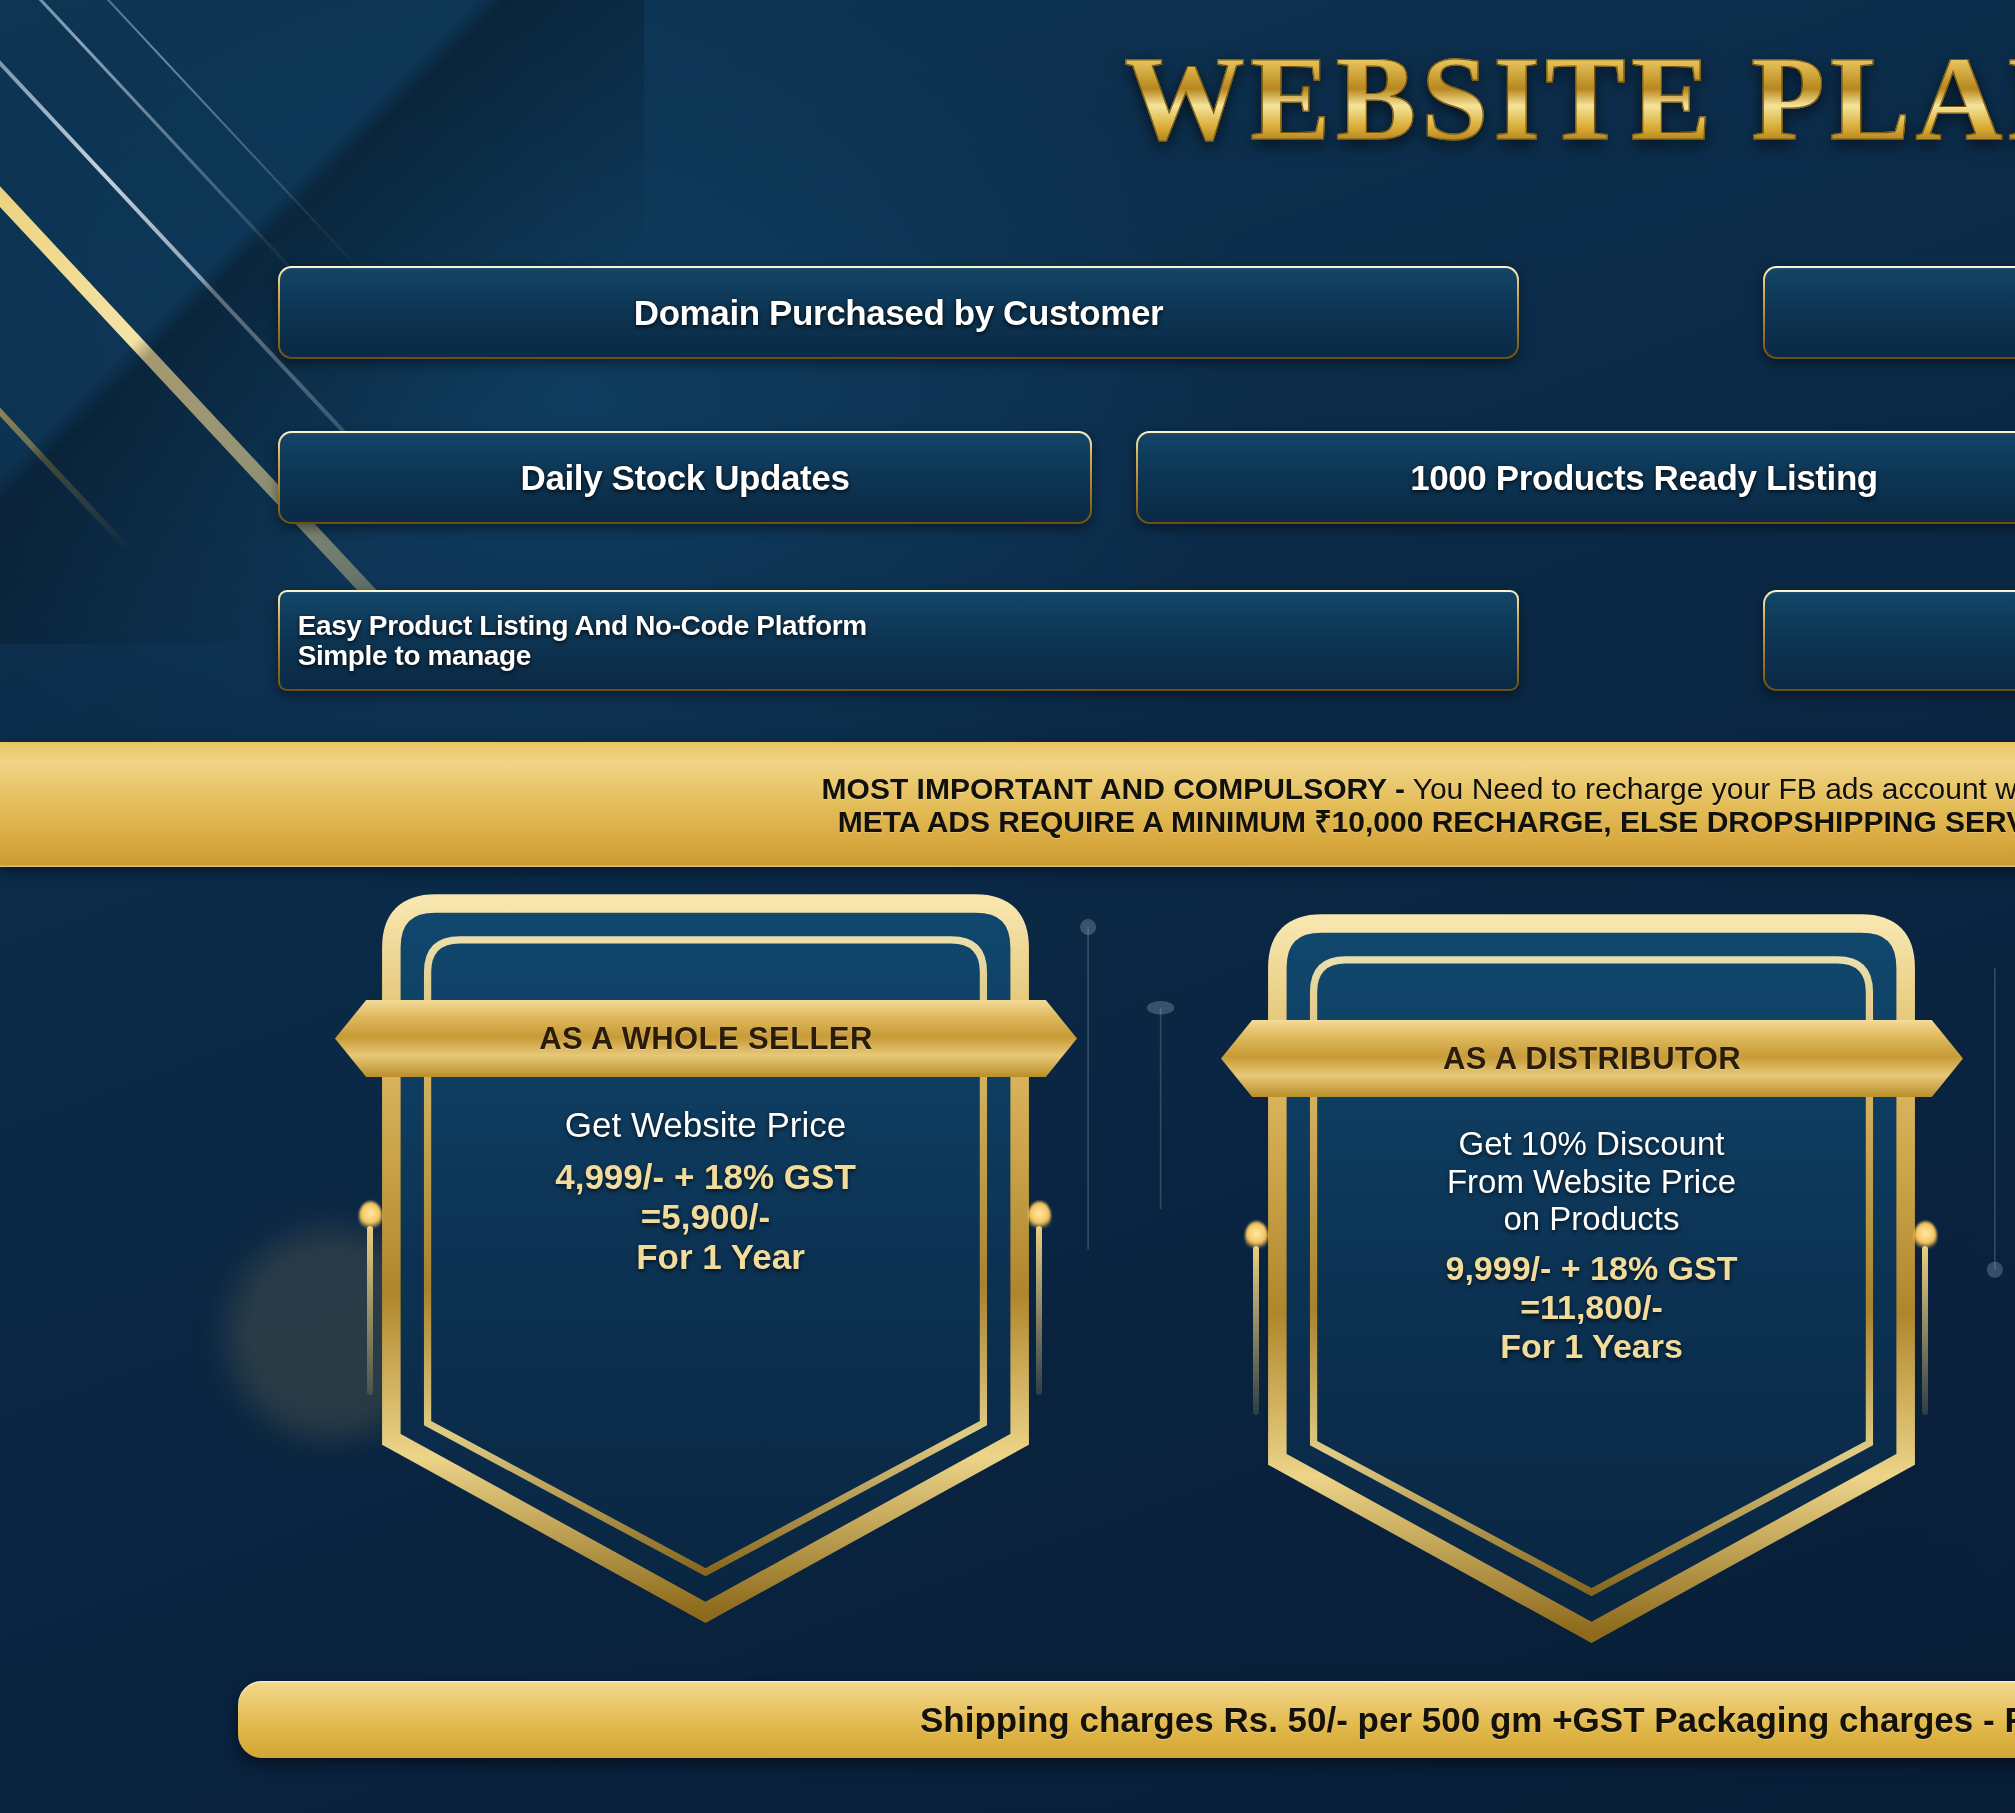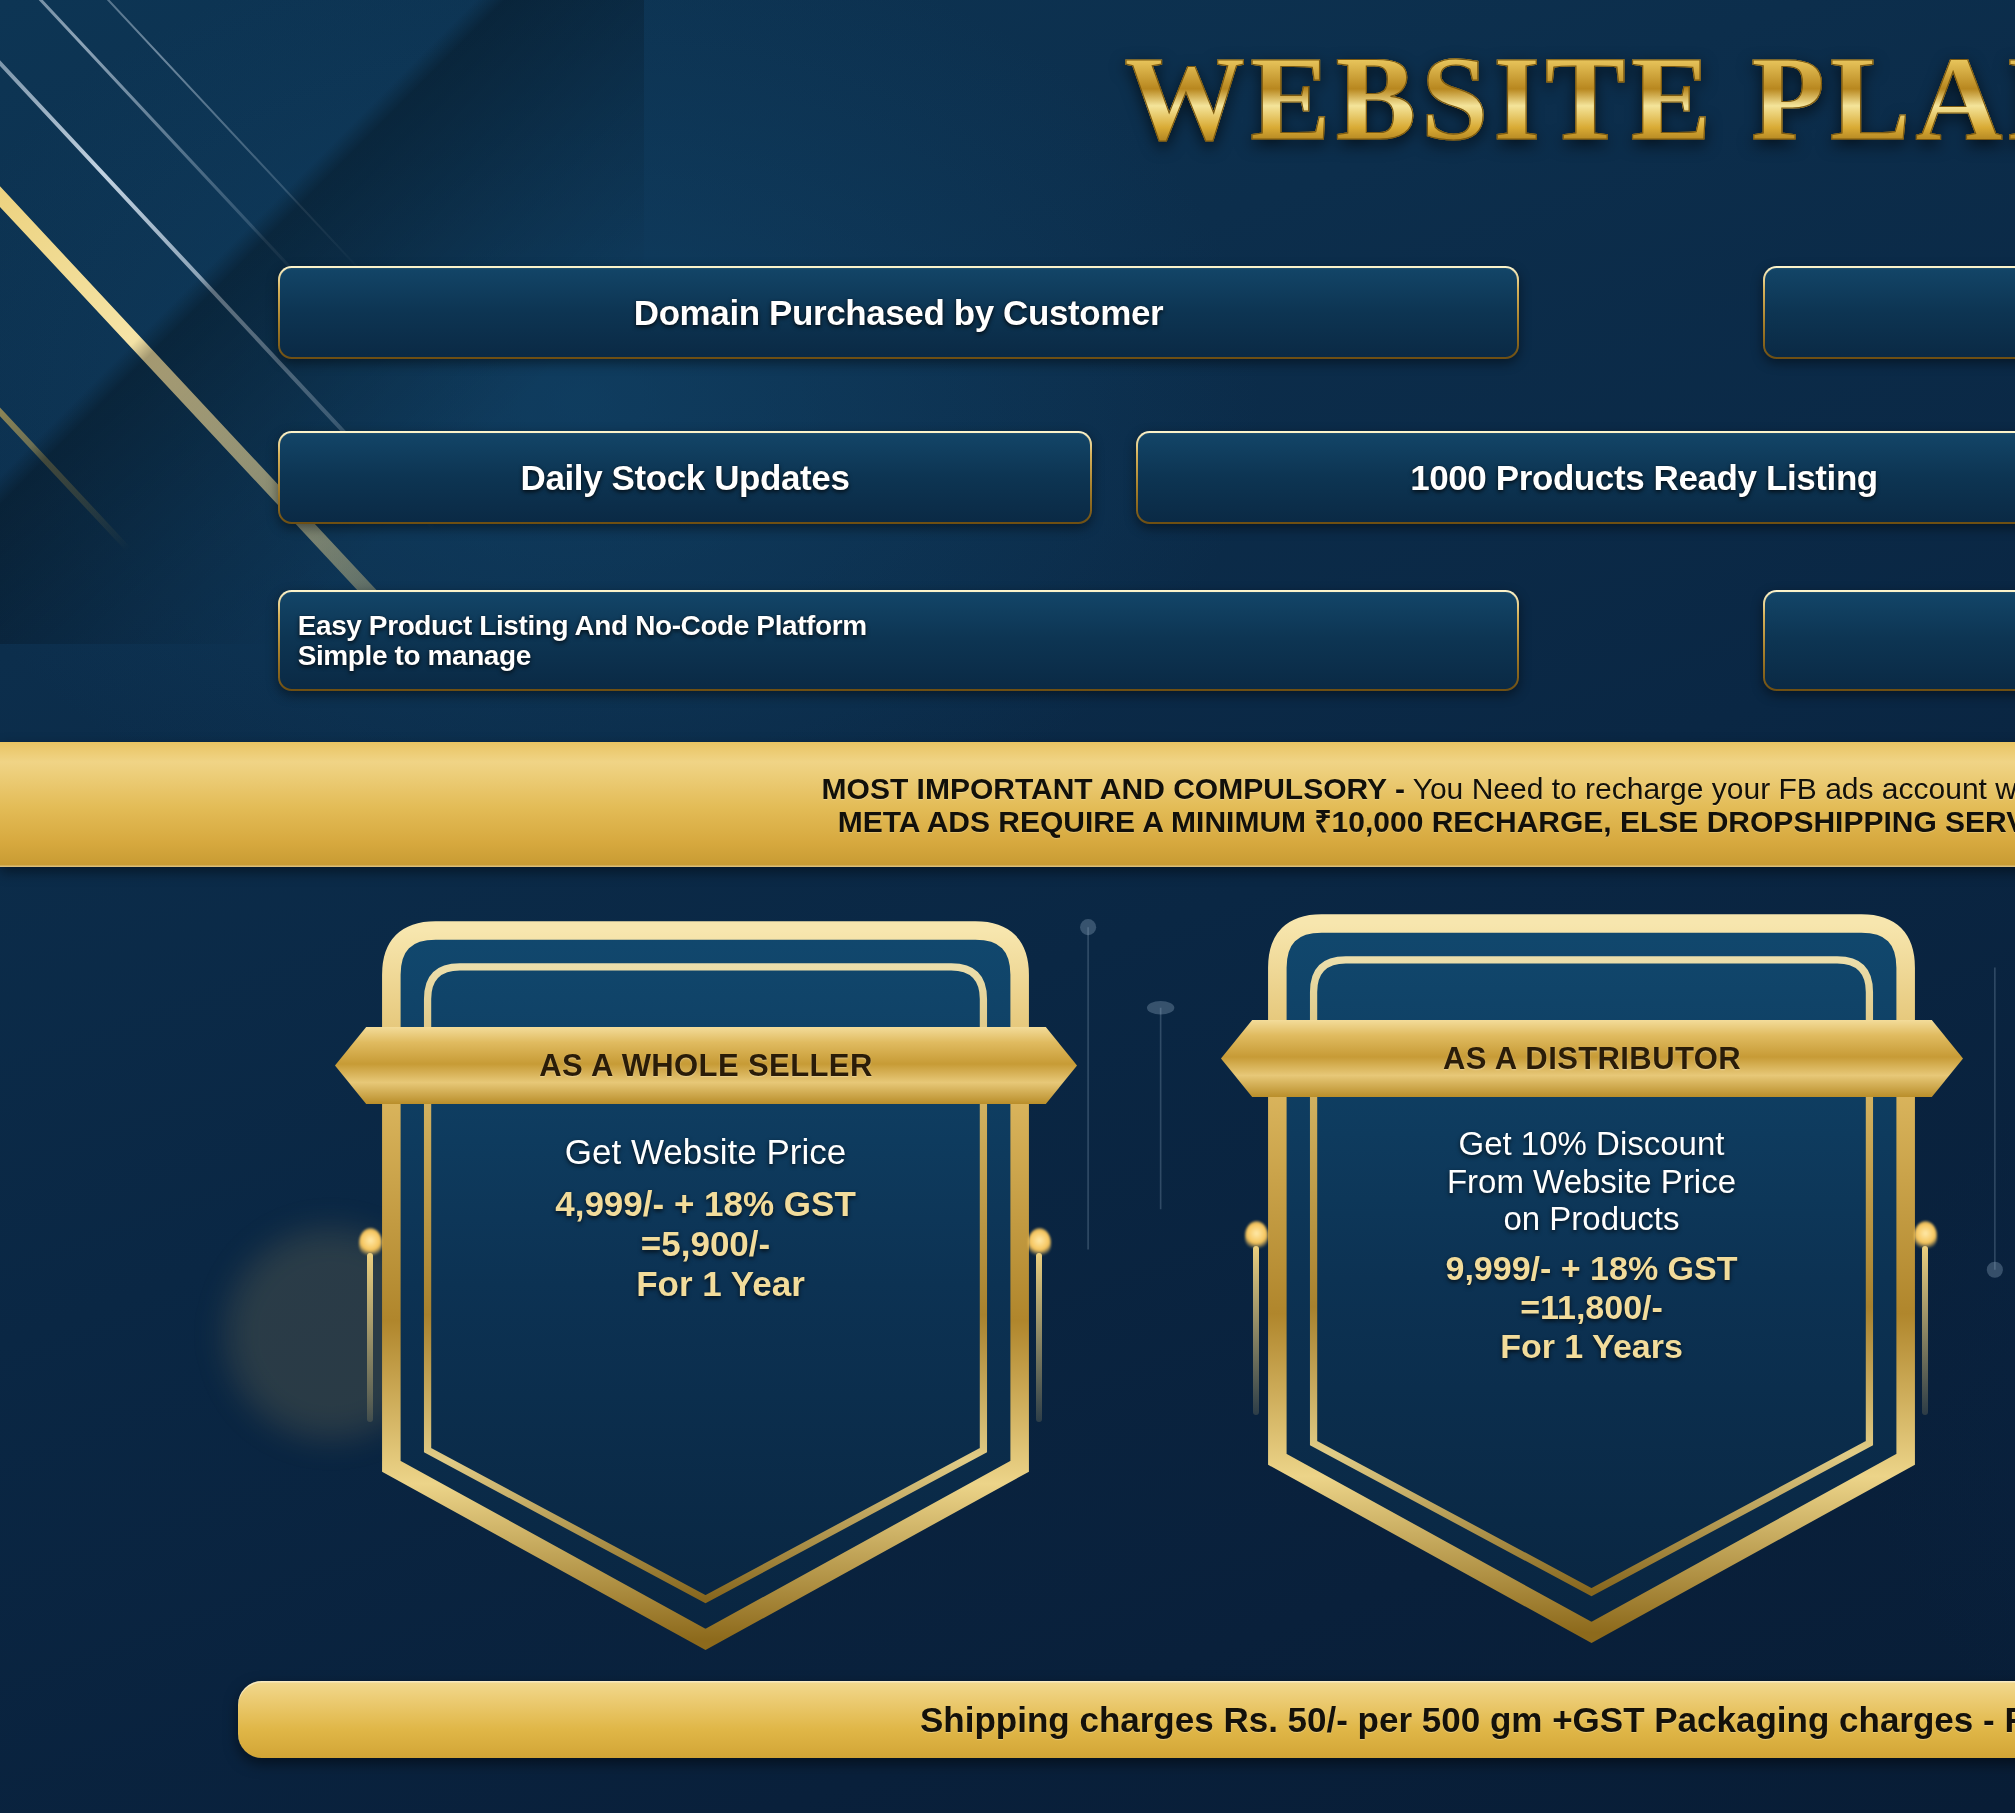--- a/index.html
+++ b/index.html
@@ -174,37 +174,37 @@
   </div>
 
   <div class="pill center" style="left:278px;top:431px;width:814px;height:93px;">
     <span class="ptxt">Daily Stock Updates</span>
   </div>
 
   <div class="pill center" style="left:1136px;top:431px;width:1016px;height:93px;">
     <span class="ptxt">1000 Products Ready Listing</span>
   </div>
 
-  <div class="pill twoline" style="left:278px;top:590px;width:1241px;height:101px;flex-direction:column;align-items:flex-start;justify-content:center;">
+  <div class="pill twoline" style="left:278px;top:590px;width:1241px;height:101px;flex-direction:column;align-items:flex-start;justify-content:center;border-radius:9px;">
     <span class="ptxt">Easy Product Listing And No-Code Platform</span>
     <span class="ptxt">Simple to manage</span>
   </div>
 
   <div class="pill center" style="left:1763px;top:590px;width:1263px;height:101px;">
     
   </div>
 
   <div id="notice" style="top:742px;height:125px;">
     <div class="l1">
       <b>MOST IMPORTANT AND COMPULSORY -</b><span class="rest"> You Need to recharge your FB ads account with 10,000+ GST for your ads</span>
     </div>
     <div class="l2">META ADS REQUIRE A MINIMUM ₹10,000 RECHARGE, ELSE DROPSHIPPING SERVICE CANNOT CONTINUE.</div>
   </div>
 
-  <div class="shield" style="left:343px;top:906px;width:725px;height:758px;">
+  <div class="shield" style="left:343px;top:879px;width:725px;height:758px;">
     <svg width="725" height="758" viewBox="0 0 1800 1880">
       <defs>
         <linearGradient id="g1a" x1="0" y1="0" x2="0" y2="1">
           <stop offset="0%" stop-color="#f7e6ae"></stop>
             <stop offset="22%" stop-color="#dcb75f"></stop>
           <stop offset="55%" stop-color="#b0862c"></stop>
             <stop offset="78%" stop-color="#ecd489"></stop>
           <stop offset="100%" stop-color="#8d6a1c"></stop>
         </linearGradient>
         <linearGradient id="g1b" x1="0" y1="0" x2="0" y2="1">

